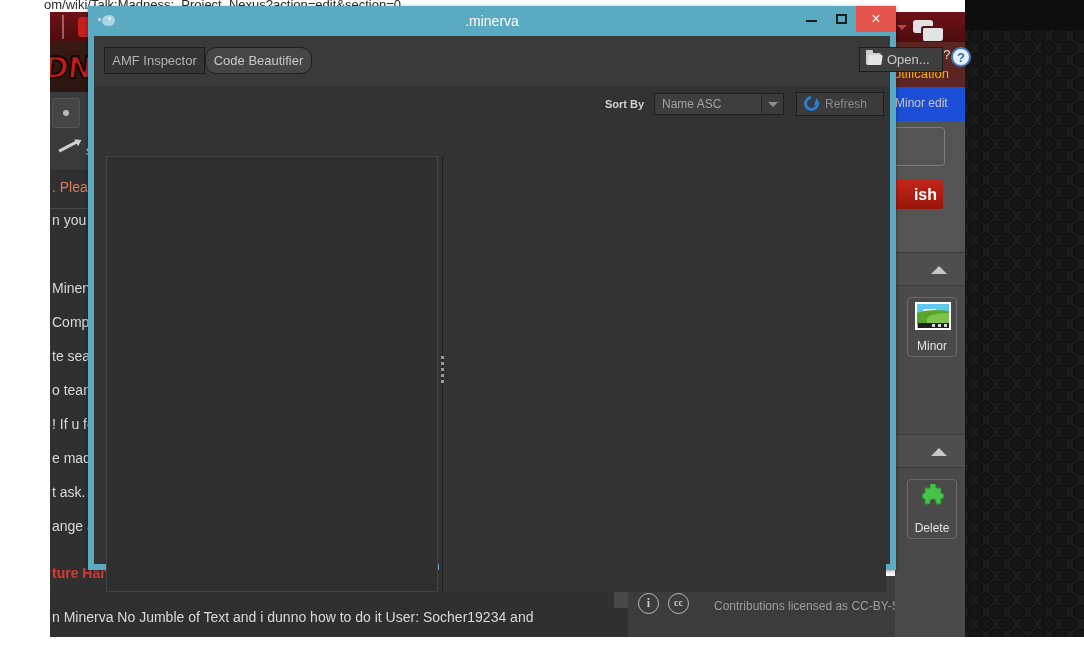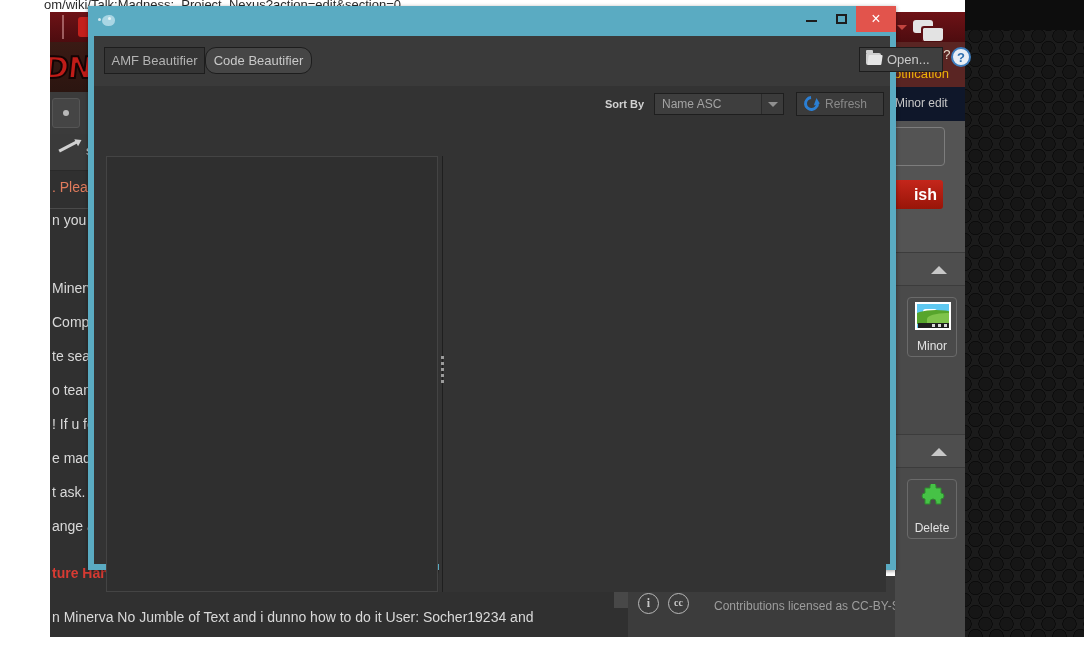--- a/index.html
+++ b/index.html
@@ -213,21 +213,21 @@
   .rp-notice {
     position: absolute; left: 0; top: 30px;
     width: 70px; height: 45px;
     background: #5a2523;
   }
   .rp-notice-l1 { position: absolute; left: -1px; top: 5px; font-size: 13px; color: #e9e0cf; white-space: nowrap; }
   .rp-notice-l2 { position: absolute; left: -1px; top: 24px; font-size: 13px; color: #eab308; white-space: nowrap; }
 
   .rp-minor {
     position: absolute; left: 0; top: 75px;
-    width: 70px; height: 34px; background: #0f172a; text-align: right;
+    width: 70px; height: 34px; background: #1d4ed8; text-align: right;
   }
   .rp-minor-lbl { position: absolute; left: 0px; top: 9px; font-size: 12px; color: #c7c7c7; white-space: nowrap; }
   .rp-body2 {
     position: absolute; left: 0; top: 109px;
     width: 70px; height: 131px; background: #545454;
   }
   .rp-input {
     position: absolute; left: -16px; top: 6px;
     width: 64px; height: 37px;
     border: 1px solid #7d7d7d; border-radius: 4px;
@@ -675,37 +675,38 @@
   </div>
 
   <div class="minerva-window">
 
     <div class="titlebar">
       <div class="app-icon">
         <div class="blob"></div>
         <div class="dot"></div>
         <div class="eye"></div>
       </div>
+      <div class="win-title">.minerva</div>
 
       <div class="win-btn btn-min">
         <div class="min-glyph"></div>
       </div>
       <div class="win-btn btn-max">
         <div class="max-glyph"></div>
       </div>
       <div class="win-btn btn-close">
         <div class="close-glyph">×</div>
       </div>
     </div>
 
     <div class="win-client">
 
       <div class="toolbar-row">
         <div class="tabbtn tab-amf active">
-          <span>AMF Beautifier</span>
+          <span>AMF Inspector</span>
         </div>
         <div class="tabbtn tab-code">
           <span>Code Beautifier</span>
         </div>
 
         <div class="open-btn">
           <div class="folder-ico"></div>
           <div class="open-label">Open...</div>
         </div>
 

